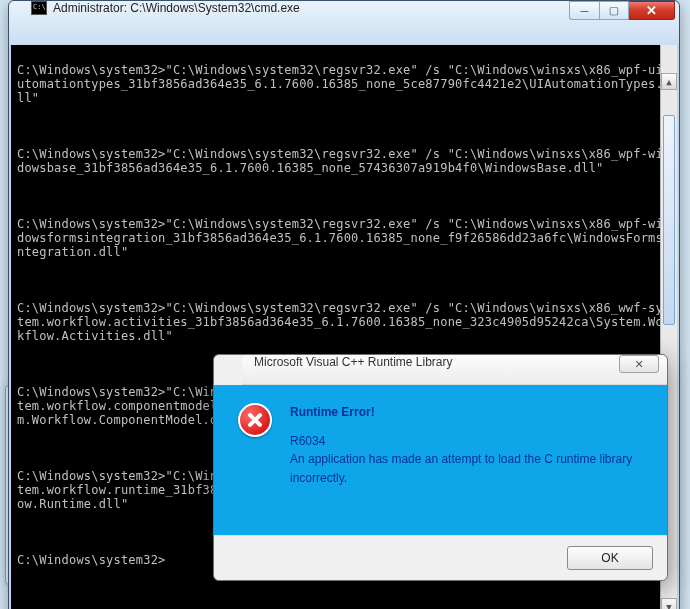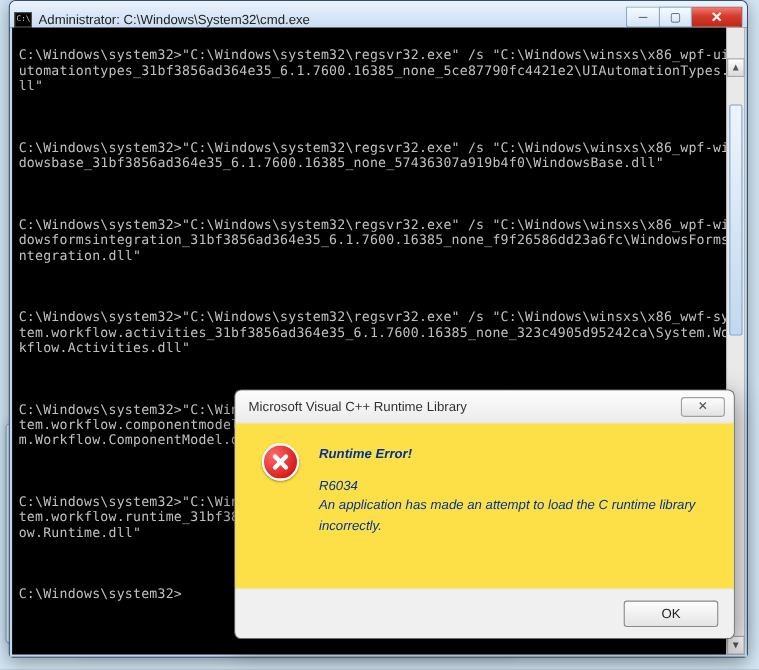--- a/index.html
+++ b/index.html
@@ -36,25 +36,25 @@
 
   
   .cmd-window {
     position: absolute; left: 8px; top: 0; width: 672px;
     border: 1px solid #39506b;
     border-radius: 6px 6px 4px 4px;
     box-shadow: 0 4px 16px rgba(0,0,0,.35);
     background: #cfe3f7;
   }
   .titlebar {
-    height: 24px;
+    height: 44px;
     background: linear-gradient(#eaf3fc, #c9ddf2);
     border-radius: 6px 6px 0 0;
-    display: flex; align-items: flex-end;
-    padding: 0 4px 0 4px;
+    display: flex; align-items: flex-start;
+    padding: 0 4px 0 22px;
     gap: 6px;
     font-size: 12px;
     color: #222;
   }
   .app-icon {
     width: 16px; height: 14px; background:#000; border:1px solid #555;
     position: relative; flex-shrink:0;
   }
   .app-icon::after { content:"C:\\"; color:#ccc; font-size:7px; position:absolute; left:1px; top:1px; font-family: monospace;}
   .title-text { flex: 1; white-space: nowrap; overflow: hidden; }
@@ -103,37 +103,37 @@
     border:1px solid #707070;
     border-radius:6px;
     box-shadow: 0 6px 24px rgba(0,0,0,.45);
     font-size: 12px;
   }
   .dlg-title {
     height: 30px;
     background: linear-gradient(#fdfdfe,#ebebec);
     border-radius:6px 6px 0 0;
     border-bottom:1px solid #d8d8d8;
-    display:flex; align-items:center; padding:0 8px 0 12px;
+    display:flex; padding:0 8px 0 12px;
     color:#333;
+    margin-left:28px;
   }
   .dlg-title-text { flex:1; }
   .dlg-close {
     width:40px; height:18px;
     border:1px solid #a0a0a0; border-radius:3px;
     background:linear-gradient(#fdfdfd,#e3e3e3);
     display:flex;align-items:center;justify-content:center;
     font-size:11px; color:#555;
   }
   .dlg-body {
     padding: 18px 20px 12px 24px;
     display:flex; gap:18px;
-    background:#fde047;
+    background:#0ea5e9;
     min-height:150px;
-    font-style:italic;
   }
   .err-icon-sm {
     width:34px; height:34px; flex-shrink:0;
     border-radius:50%;
     background: radial-gradient(circle at 30% 30%, #ff6a6a, #c80000);
     border:2px solid #fff; box-shadow:0 1px 2px rgba(0,0,0,.4);
     position:relative;
   }
   .err-icon-sm::before,.err-icon-sm::after{
     content:"";position:absolute;left:50%;top:50%;

